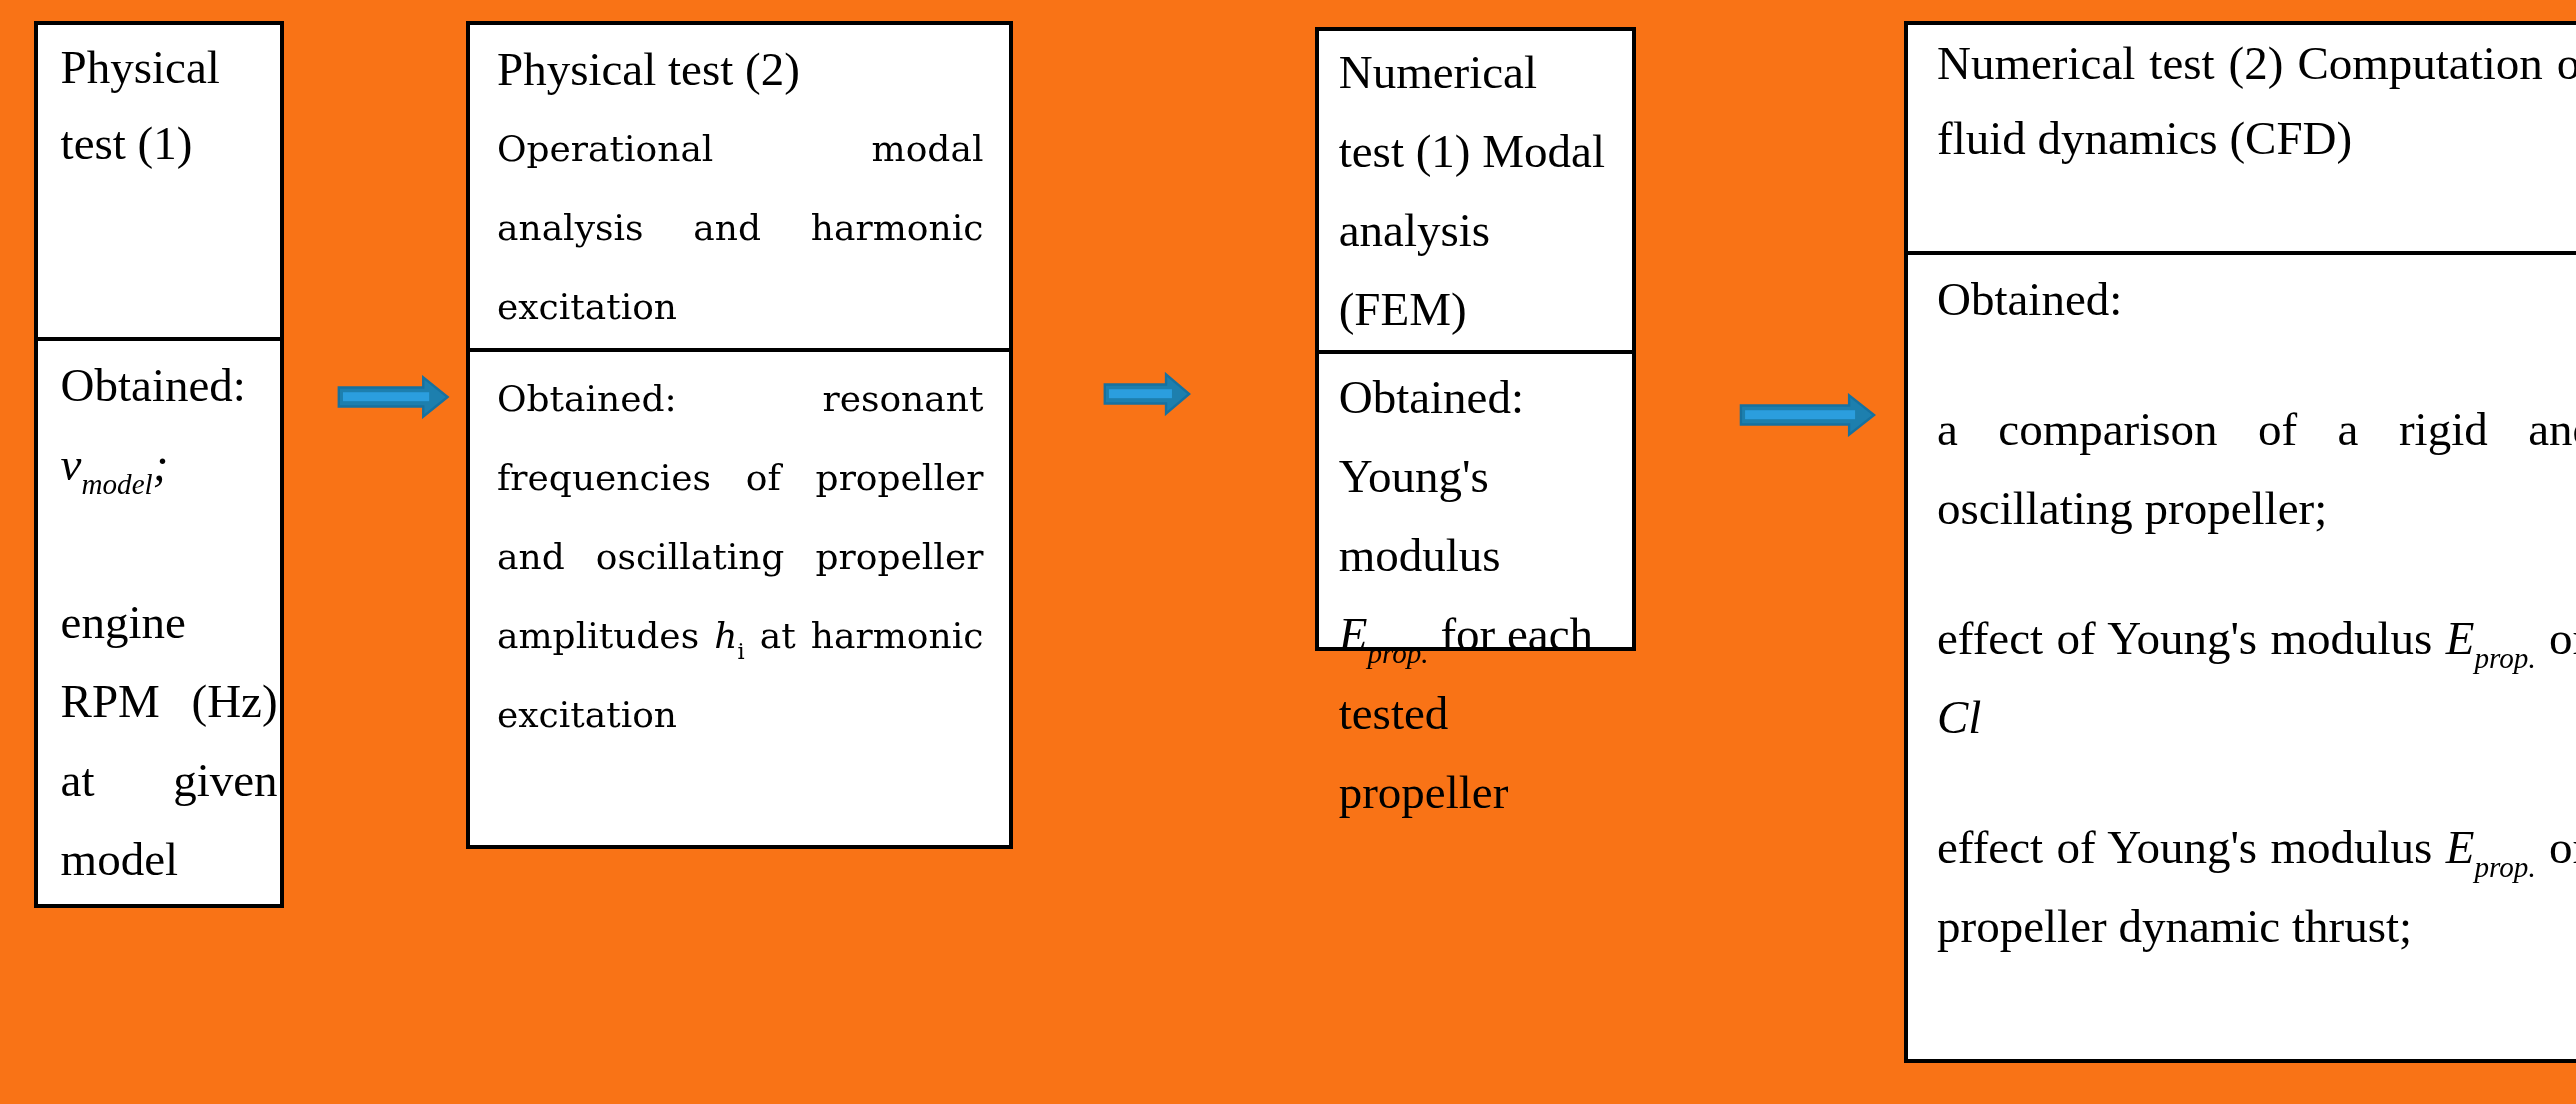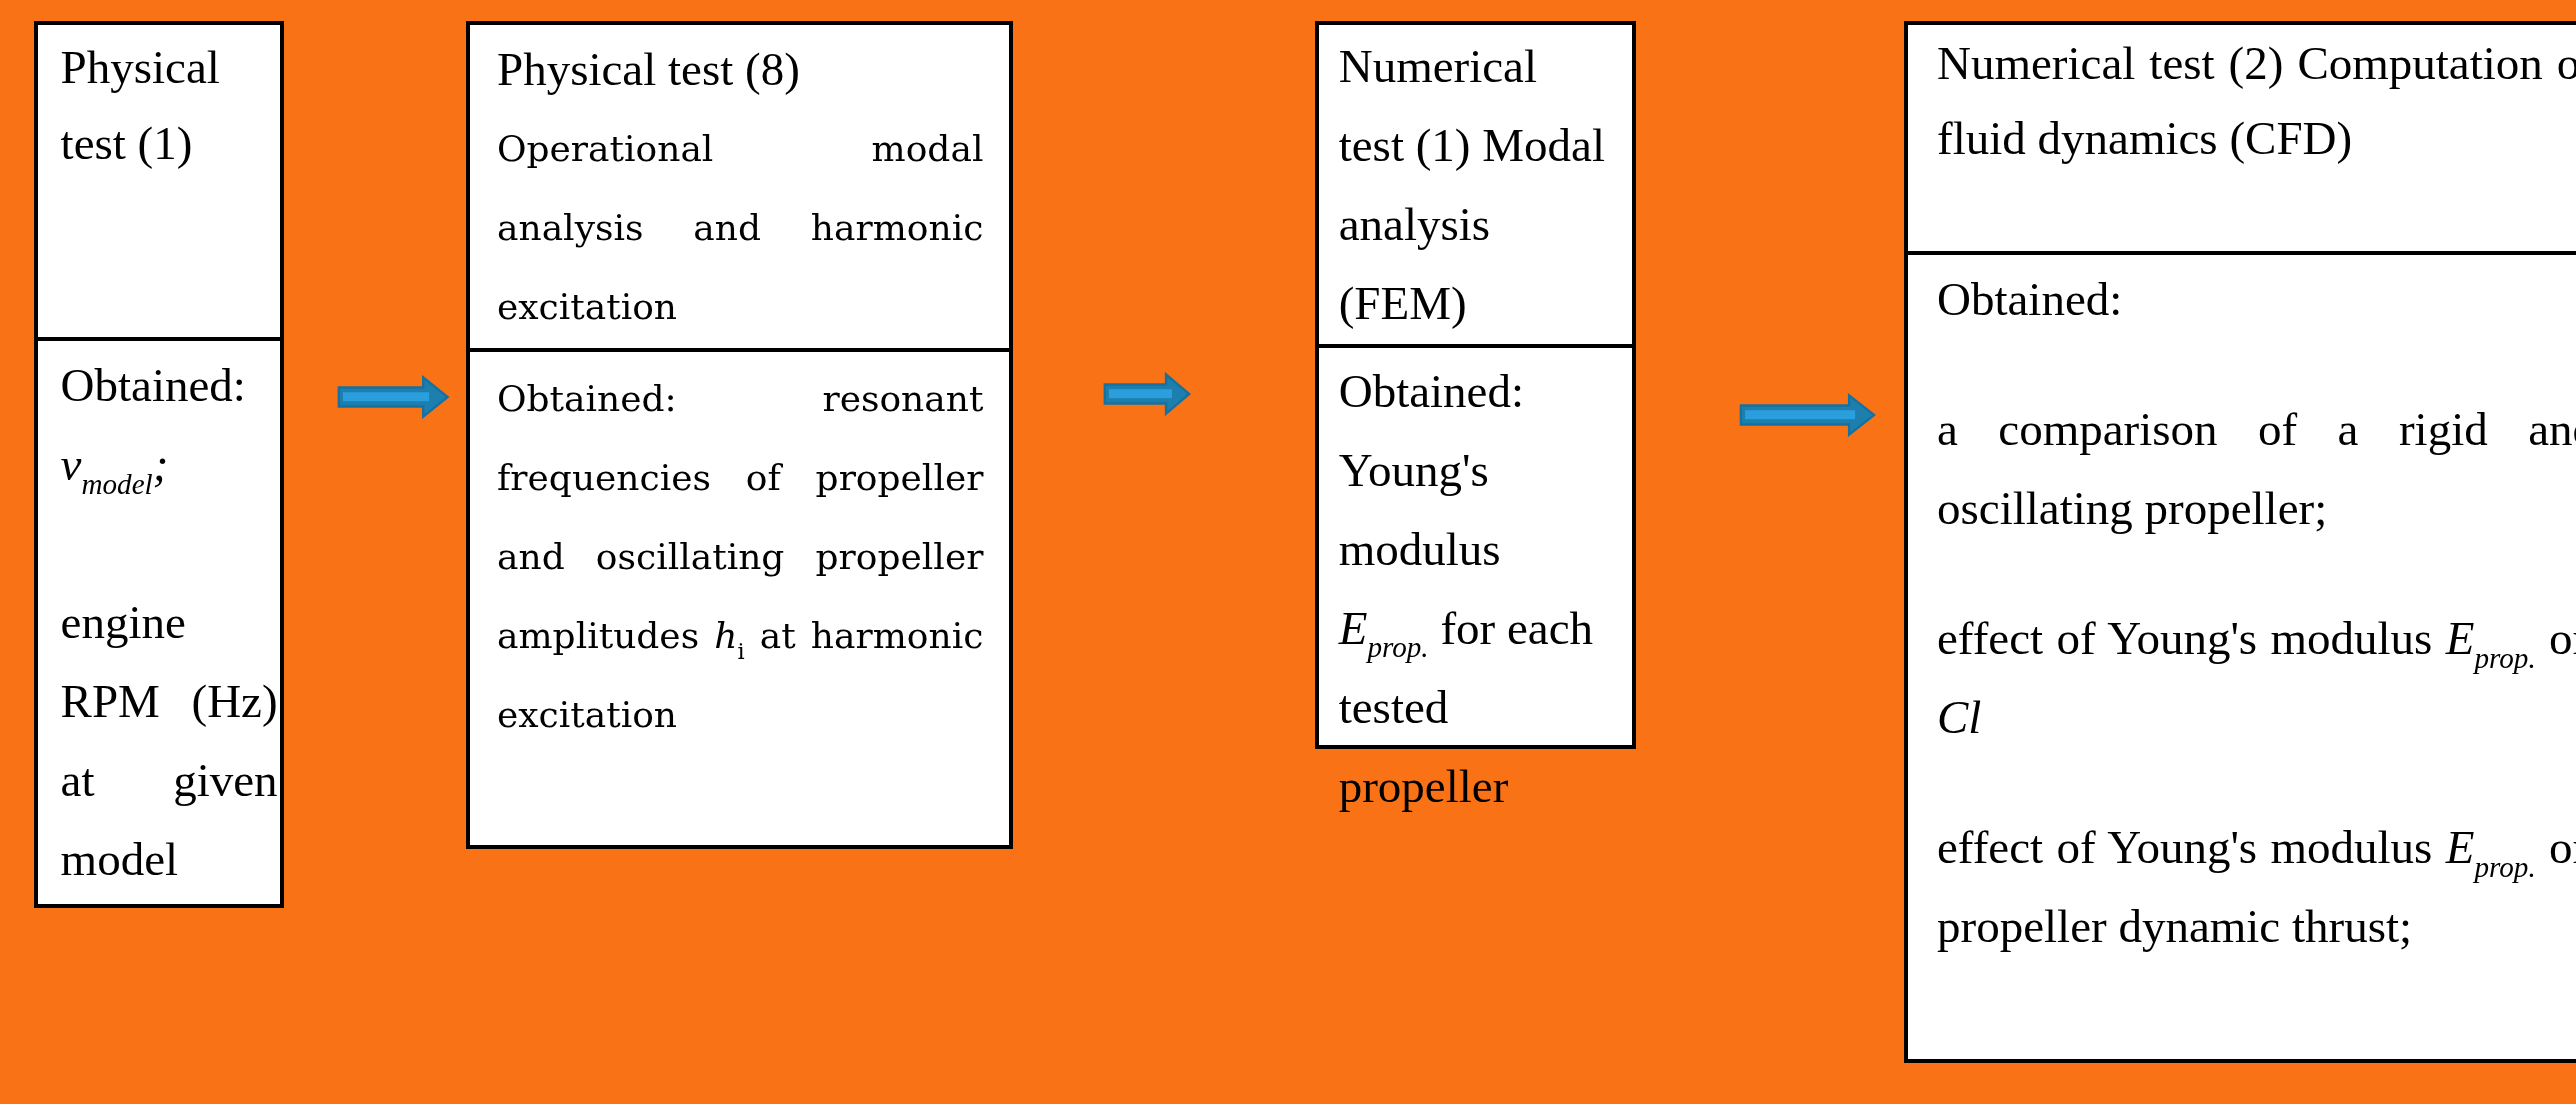--- a/index.html
+++ b/index.html
@@ -16,21 +16,21 @@
   
   #box1{left:34px;top:21px;width:250px;height:887px;}
   #box1 .sec-top{height:316px;padding:3.6px 2.4px 0 22.6px;}
   #box1 .sec-top p{line-height:76px;}
   #box1 .sec-bot{padding:4.8px 2.4px 0 22.6px;}
   
   #box2{left:466px;top:21px;width:547px;height:828px;}
   #box2 .sec-top{height:327px;padding:4.8px 25.6px 0 27px;}
   #box2 .sec-bot{padding:7.1px 25.6px 0 27px;}
   
-  #box3{left:1315px;top:21px;width:321px;height:728px;}
+  #box3{left:1315px;top:27px;width:321px;height:624px;}
   #box3 .sec-top{height:323px;padding:2.4px 16px 0 19.7px;}
   #box3 .sec-bot{padding:3.6px 16px 0 19.7px;}
   
   #box4{left:1904px;top:21px;width:731px;height:1042px;}
   #box4 .sec-top{height:230px;padding:1.2px 35px 0 29px;}
   #box4 .sec-top p{line-height:75px;}
   #box4 .sec-bot{padding:4.8px 35px 0 29px;}
   .gap85{margin-top:51px !important;}
   .gap133{margin-top:79px !important;}
   
@@ -54,21 +54,21 @@
     </div>
   </div>
 
   <svg class="arrow" style="left:337px;top:375px;" width="113" height="44" viewBox="0 0 190 74">
     <polygon class="body" points="3,21 145,21 145,4 186,37 145,70 145,53 3,53"></polygon>
     <rect class="hl" x="10" y="29" width="145" height="15"></rect>
   </svg>
 
   <div class="box" id="box2">
     <div class="sec sec-top">
-      <p class="times">Physical test (8)</p>
+      <p class="times">Physical test (2)</p>
       <p class="pal">Operational modal analysis and harmonic excitation</p>
     </div>
     <div class="sec sec-bot">
       <p class="pal">Obtained: resonant frequencies of propeller and oscillating propeller amplitudes <i>h</i><sub>i</sub> at harmonic excitation</p>
     </div>
   </div>
 
   <svg class="arrow" style="left:1103px;top:372px;" width="88" height="44" viewBox="0 0 148 74">
     <polygon class="body" points="3,21 106,21 106,4 145,37 106,70 106,53 3,53"></polygon>
     <rect class="hl" x="10" y="29" width="106" height="15"></rect>

